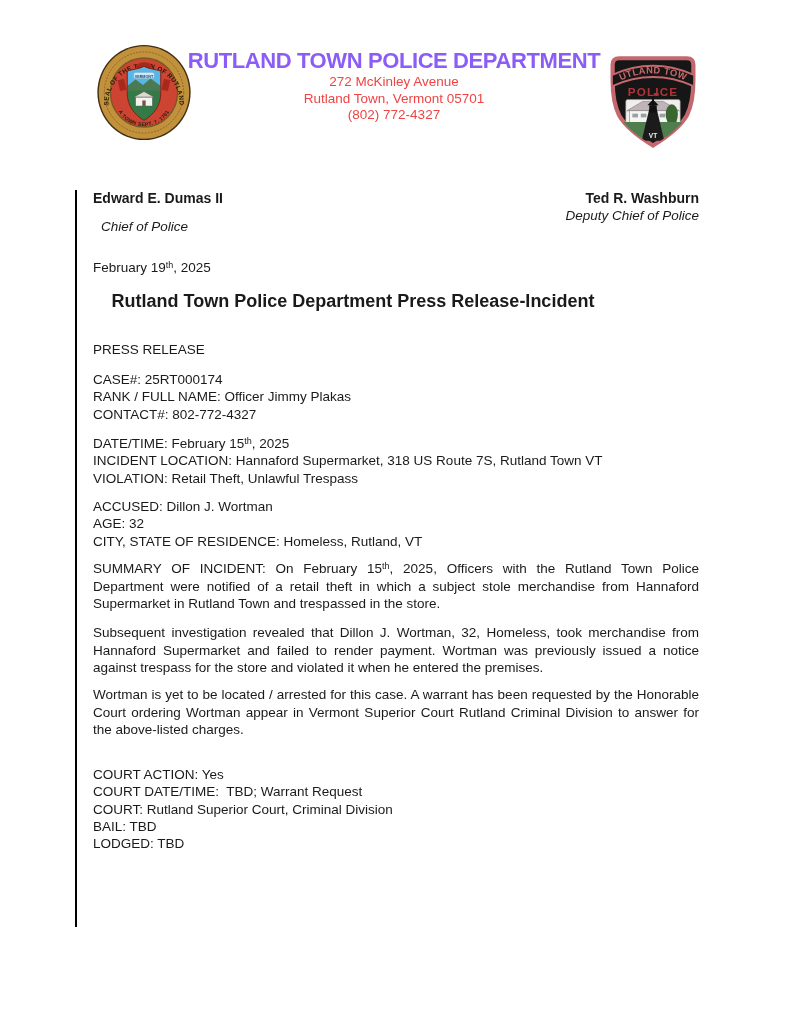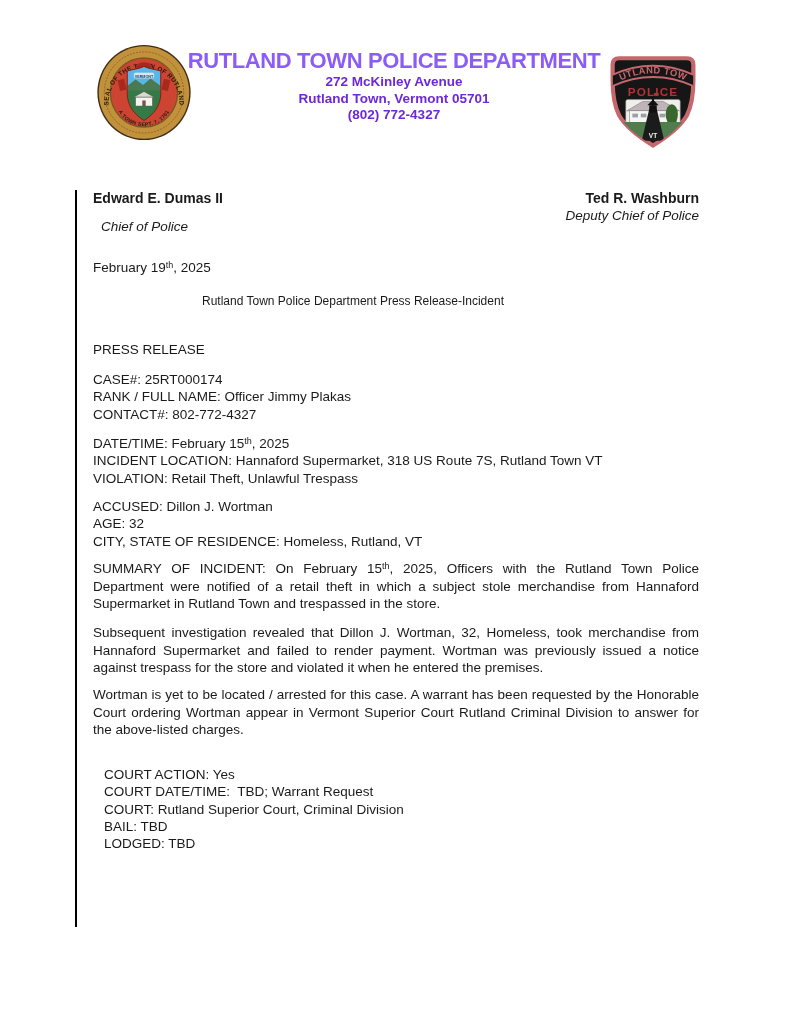--- a/index.html
+++ b/index.html
@@ -5,44 +5,44 @@
   html,body{margin:0;padding:0;background:#fff;}
   .page{
     position:relative;width:791px;height:1024px;background:#fff;overflow:hidden;
     font-family:"Liberation Sans",sans-serif;color:#1a1a1a;
   }
   
   .seal{position:absolute;left:96px;top:44px;width:96px;height:97px;}
   .patch{position:absolute;left:607px;top:50px;width:92px;height:101px;}
   .header-center{position:absolute;left:144px;top:47px;width:500px;text-align:center;}
   .dept-title{font-size:22px;font-weight:bold;letter-spacing:-0.4px;line-height:27px;margin:0;color:#8b5cf6;}
-  .addr{font-size:13.5px;font-weight:bold;line-height:16.5px;color:#6d28d9;}
+  .addr{font-size:13.5px;font-weight:normal;line-height:16.5px;color:#ef4444;}
   
   .vline{position:absolute;left:75px;top:190px;width:2px;height:737px;background:#000;}
   
   .officials{position:absolute;left:93px;top:190px;width:606px;display:flex;justify-content:space-between;}
   .off-name{font-size:14px;font-weight:bold;line-height:17px;}
   .off-title{font-size:13.5px;font-style:italic;line-height:17px;}
   .off-left .off-title{padding-left:8px;margin-top:11px;}
   .off-right{text-align:right;}
   
   .line{font-size:13.5px;line-height:17.3px;white-space:pre-wrap;}
   .dateline{position:absolute;left:93px;top:259px;}
   .subject{position:absolute;left:0;top:293px;width:706px;text-align:center;
-           font-size:12px;font-weight:normal;line-height:17.3px;}
+           font-size:18px;font-weight:bold;line-height:17.3px;}
   .press-label{position:absolute;left:93px;top:341px;}
   .case-block{position:absolute;left:93px;top:371px;}
   .dt-block{position:absolute;left:93px;top:435px;}
   .accused-block{position:absolute;left:93px;top:498px;}
   .para{position:absolute;left:93px;width:606px;font-size:13.5px;line-height:17.6px;
         text-align:justify;}
   .para1{top:560px;}
   .para2{top:624px;}
   .para3{top:686px;}
-  .court-block{position:absolute;left:104px;top:766px;}
+  .court-block{position:absolute;left:93px;top:766px;}
   sup.sp{font-size:9px;vertical-align:4px;line-height:0;}
 </style>
 </head>
 <body>
 
 <div class="page">
 
   <div class="seal">
     <svg width="96" height="97" viewBox="0 0 102 104">
       <defs>

